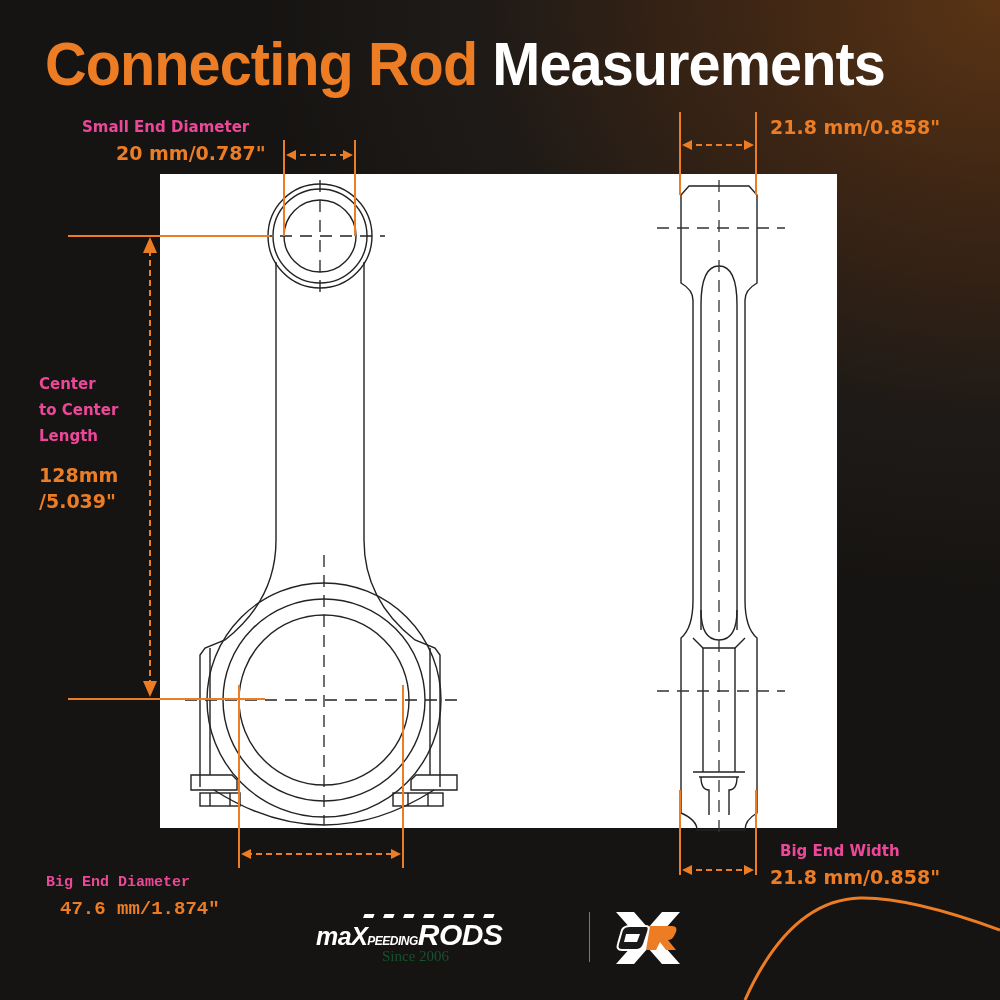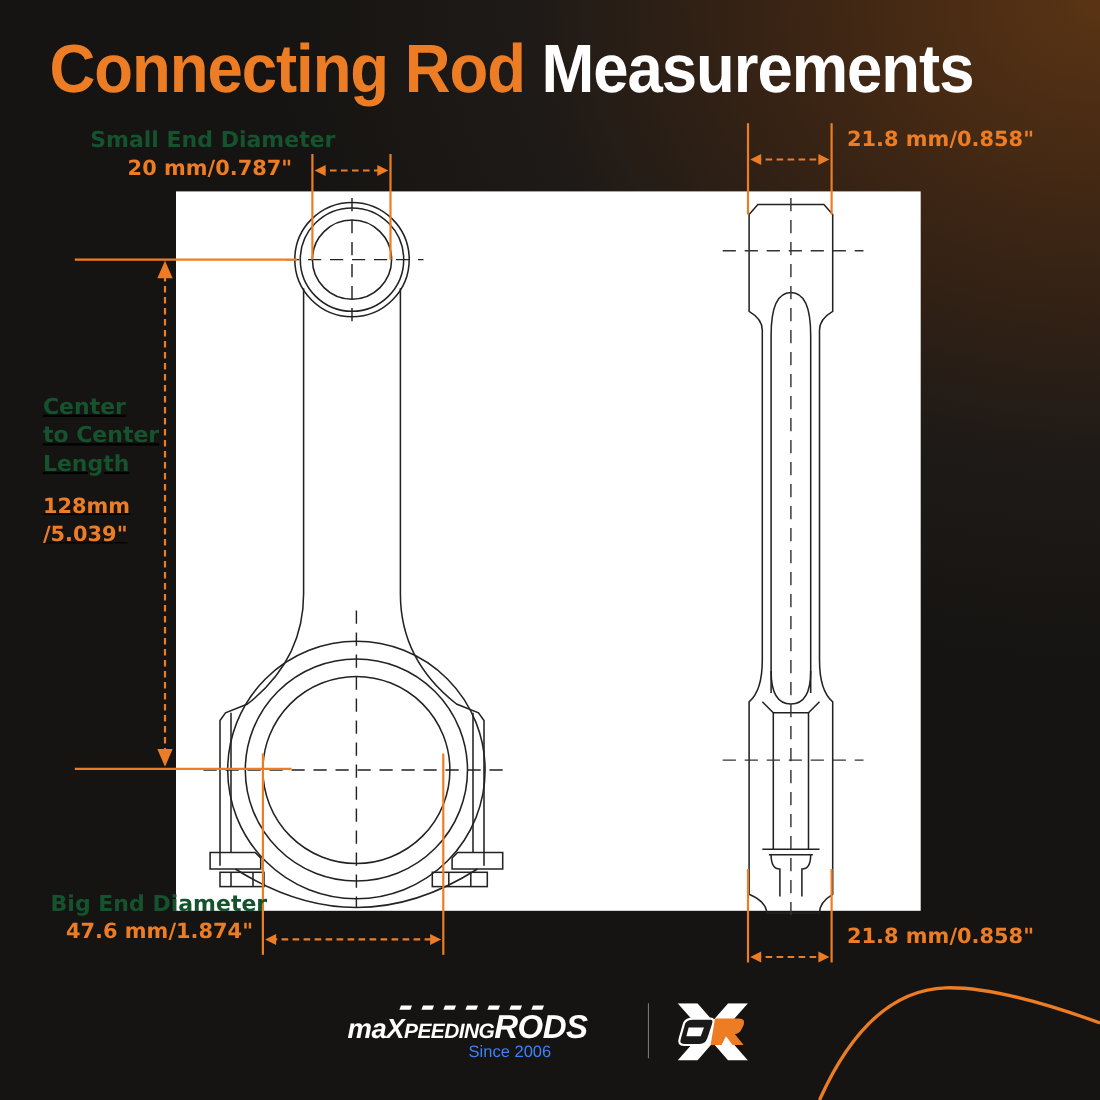--- a/index.html
+++ b/index.html
@@ -3,27 +3,27 @@
 <meta charset="utf-8">
 <style>
   html, body { margin:0; padding:0; }
   body { width:1000px; height:1000px; overflow:hidden; position:relative;
     background: radial-gradient(ellipse 75% 60% at 100% 0%, #5a3414 0%, #3a2414 38%, #1e1a17 70%, #161412 100%);
     font-family: "DejaVu Sans", sans-serif; }
   .title { position:absolute; left:45px; top:24px; margin:0; font-family:"Liberation Sans", sans-serif; font-weight:700; font-size:62px; letter-spacing:-1px; transform:scaleX(0.93); transform-origin:left top; white-space:nowrap; line-height:80px; }
   .title .orange { color:#ed7d24; }
   .title .white { color:#ffffff; }
   .lbl { position:absolute; font-family:"DejaVu Sans", sans-serif; font-weight:700; white-space:nowrap; }
-  .lbl .w { color:#14532d; font-size:20px; display:block; line-height:26px; }
+  .lbl .w { color:#ec4899; font-size:15px; display:block; line-height:26px; }
   .lbl .o { color:#ed7d24; font-size:19px; display:block; line-height:26px; }
   .panel { position:absolute; left:160px; top:174px; width:677px; height:654px; background:#ffffff; }
   svg.draw { position:absolute; left:0; top:0; }
   .logo-wrap { position:absolute; left:316px; top:908px; width:250px; height:62px; }
   .logo-text { position:absolute; left:0; top:10px; font-family:"Liberation Sans", sans-serif; font-style:italic; font-weight:700; color:#fff; font-size:25px; letter-spacing:-0.5px; white-space:nowrap; }
-  .logo-since { position:absolute; left:66px; top:40px; color:#3b82f6; font-family:Liberation Sans, sans-serif; font-size:15px;margin-left:44px; }
+  .logo-since { position:absolute; left:66px; top:40px; color:#14532d; font-family:Liberation Serif, serif; font-size:15px; }
   .logo-divider { position:absolute; left:589px; top:912px; width:1px; height:50px; background:#777; }
   .or-logo { position:absolute; left:612px; top:912px; width:72px; height:52px; }
 </style>
 </head>
 <body>
 
 <h1 class="title">
   <span class="orange">Connecting Rod</span>
   <span class="white">Measurements</span>
 </h1>
@@ -123,51 +123,52 @@
 
 <div class="lbl" style="left:82px; top:114px;">
   <span class="w">Small End Diameter</span>
   <span class="o" style="padding-left:34px;">20 mm/0.787"</span>
 </div>
 
 <div class="lbl" style="left:764px; top:114px;">
   <span class="o" style="padding-left:6px;">21.8 mm/0.858"</span>
 </div>
 
-<div class="lbl" style="left:39px; top:356px;text-decoration:underline;">
+<div class="lbl" style="left:39px; top:371px;">
   <span class="w">Center</span>
   <span class="w">to Center</span>
   <span class="w">Length</span>
   <span class="o" style="margin-top:13px;">128mm</span>
   <span class="o">/5.039"</span>
 </div>
 
-<div class="lbl" style="left:46px; top:808px;">
+<div class="lbl" style="left:46px; top:870px;font-family:Liberation Mono, monospace;">
   <span class="w">Big End Diameter</span>
   <span class="o" style="padding-left:14px;">47.6 mm/1.874"</span>
 </div>
 
 <div class="lbl" style="left:770px; top:838px;">
+  <span class="w" style="padding-left:10px;">Big End Width</span>
   <span class="o">21.8 mm/0.858"</span>
 </div>
 
 <div class="logo-wrap">
   <svg width="160" height="14" style="position:absolute; left:40px; top:2px;">
     <g fill="#fff">
       <rect x="10" y="4" width="10" height="4" transform="skewX(-20)"></rect>
       <rect x="30" y="4" width="10" height="4" transform="skewX(-20)"></rect>
       <rect x="50" y="4" width="10" height="4" transform="skewX(-20)"></rect>
       <rect x="70" y="4" width="10" height="4" transform="skewX(-20)"></rect>
       <rect x="90" y="4" width="10" height="4" transform="skewX(-20)"></rect>
       <rect x="110" y="4" width="10" height="4" transform="skewX(-20)"></rect>
       <rect x="130" y="4" width="10" height="4" transform="skewX(-20)"></rect>
     </g>
   </svg>
   <div class="logo-text">
-    <span>maX</span><span style="font-size:19px;">PEEDING</span><span style="font-size:30px;">RODS</span>
+    <span>maX</span><span style="font-size:12px;">PEEDING</span><span style="font-size:30px;">RODS</span>
   </div>
   <div class="logo-since">Since 2006</div>
 </div>
 
 <div class="logo-divider"></div>
 
 <svg class="or-logo" viewBox="0 0 72 52">
   <path d="M4 0 L22 0 L36 16 L50 0 L68 0 L45 26 L68 52 L50 52 L36 36 L22 52 L4 52 L27 26 Z" fill="#ffffff"></path>
   <path d="M10 18 Q12 14 18 14 L34 14 Q38 14 36 20 L32 32 Q30 38 24 38 L10 38 Q4 38 6 32 Z" fill="#1a1a1a" stroke="#fff" stroke-width="2"></path>
   <path d="M14 22 L28 22 L25 30 L12 30 Z" fill="#fff"></path>

